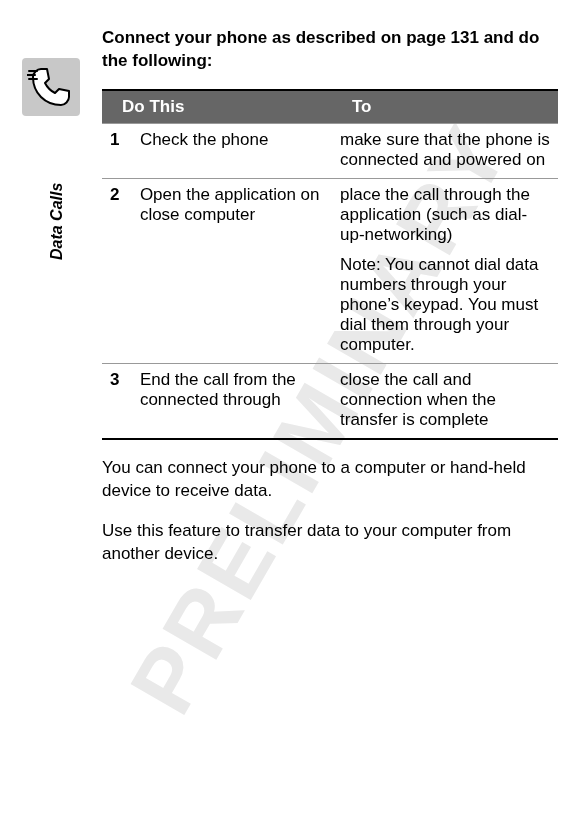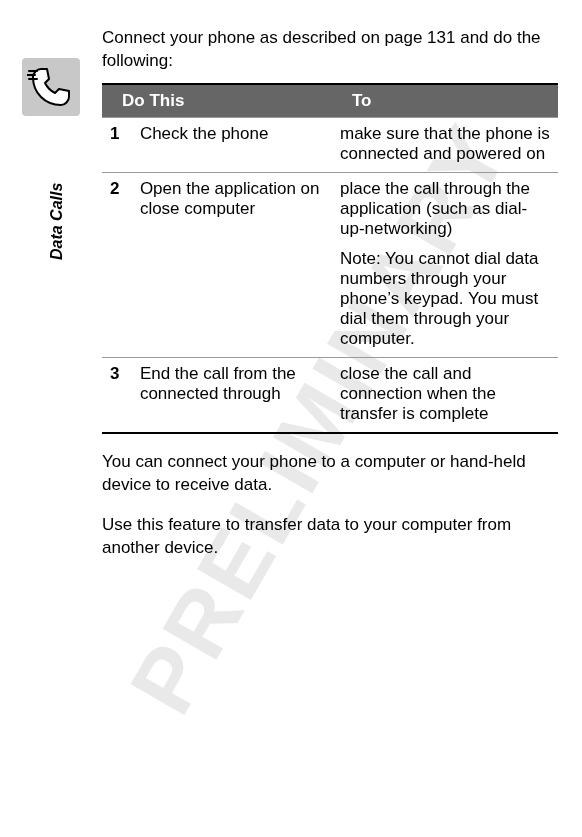--- a/index.html
+++ b/index.html
@@ -68,21 +68,22 @@
   }
   .main {
     position: absolute;
     left: 102px;
     top: 10px;
     width: 456px;
   }
   .intro {
     font-size: 17px;
     line-height: 1.35;
-    margin-bottom: 10px;
+    margin-bottom: 16px;
+    font-weight: bold;
   }
   table.steps {
     border-collapse: collapse;
     width: 100%;
     font-size: 17px;
   }
   table.steps thead th {
     background: #666;
     color: #fff;
     text-align: left;

